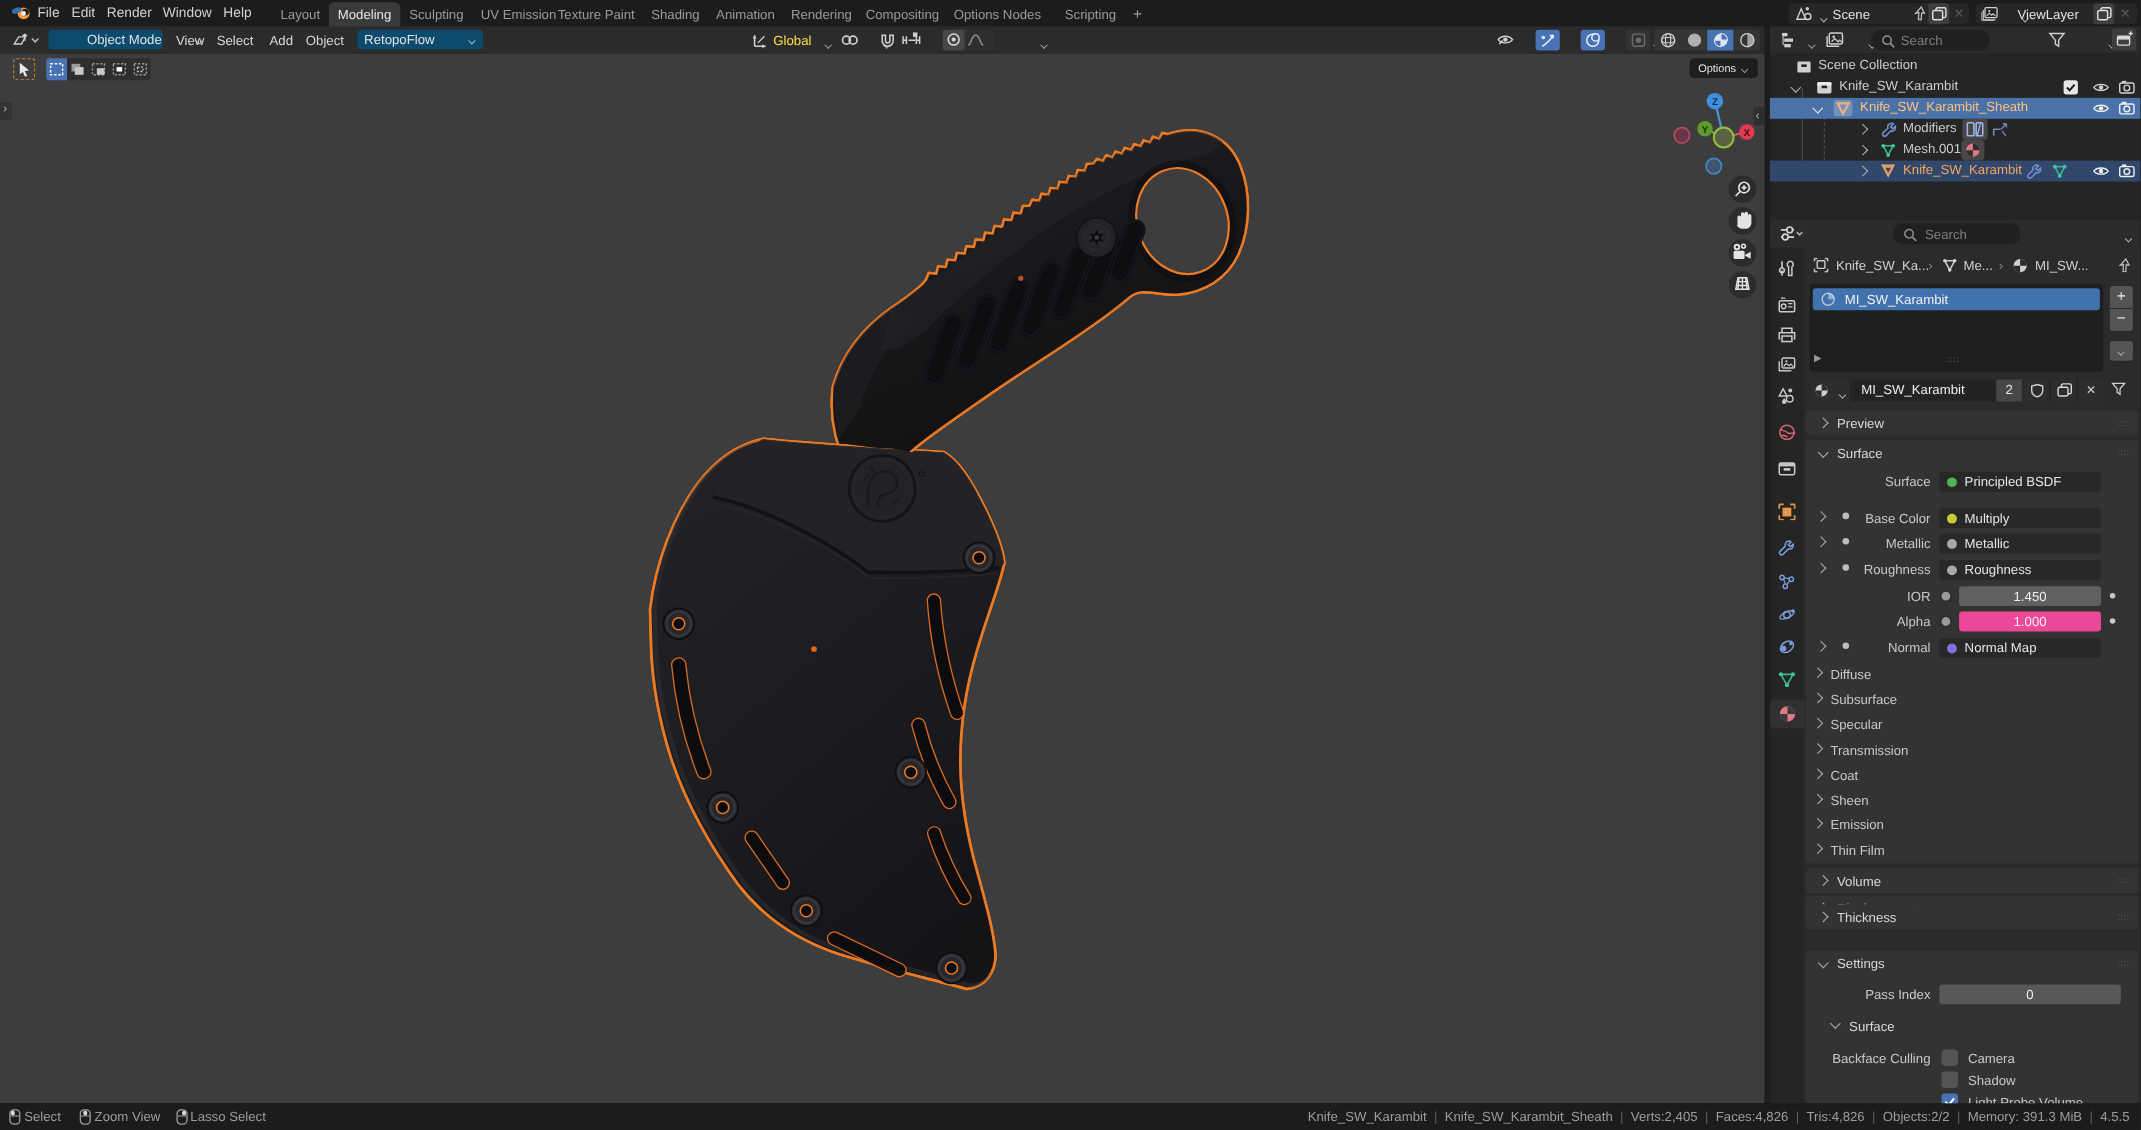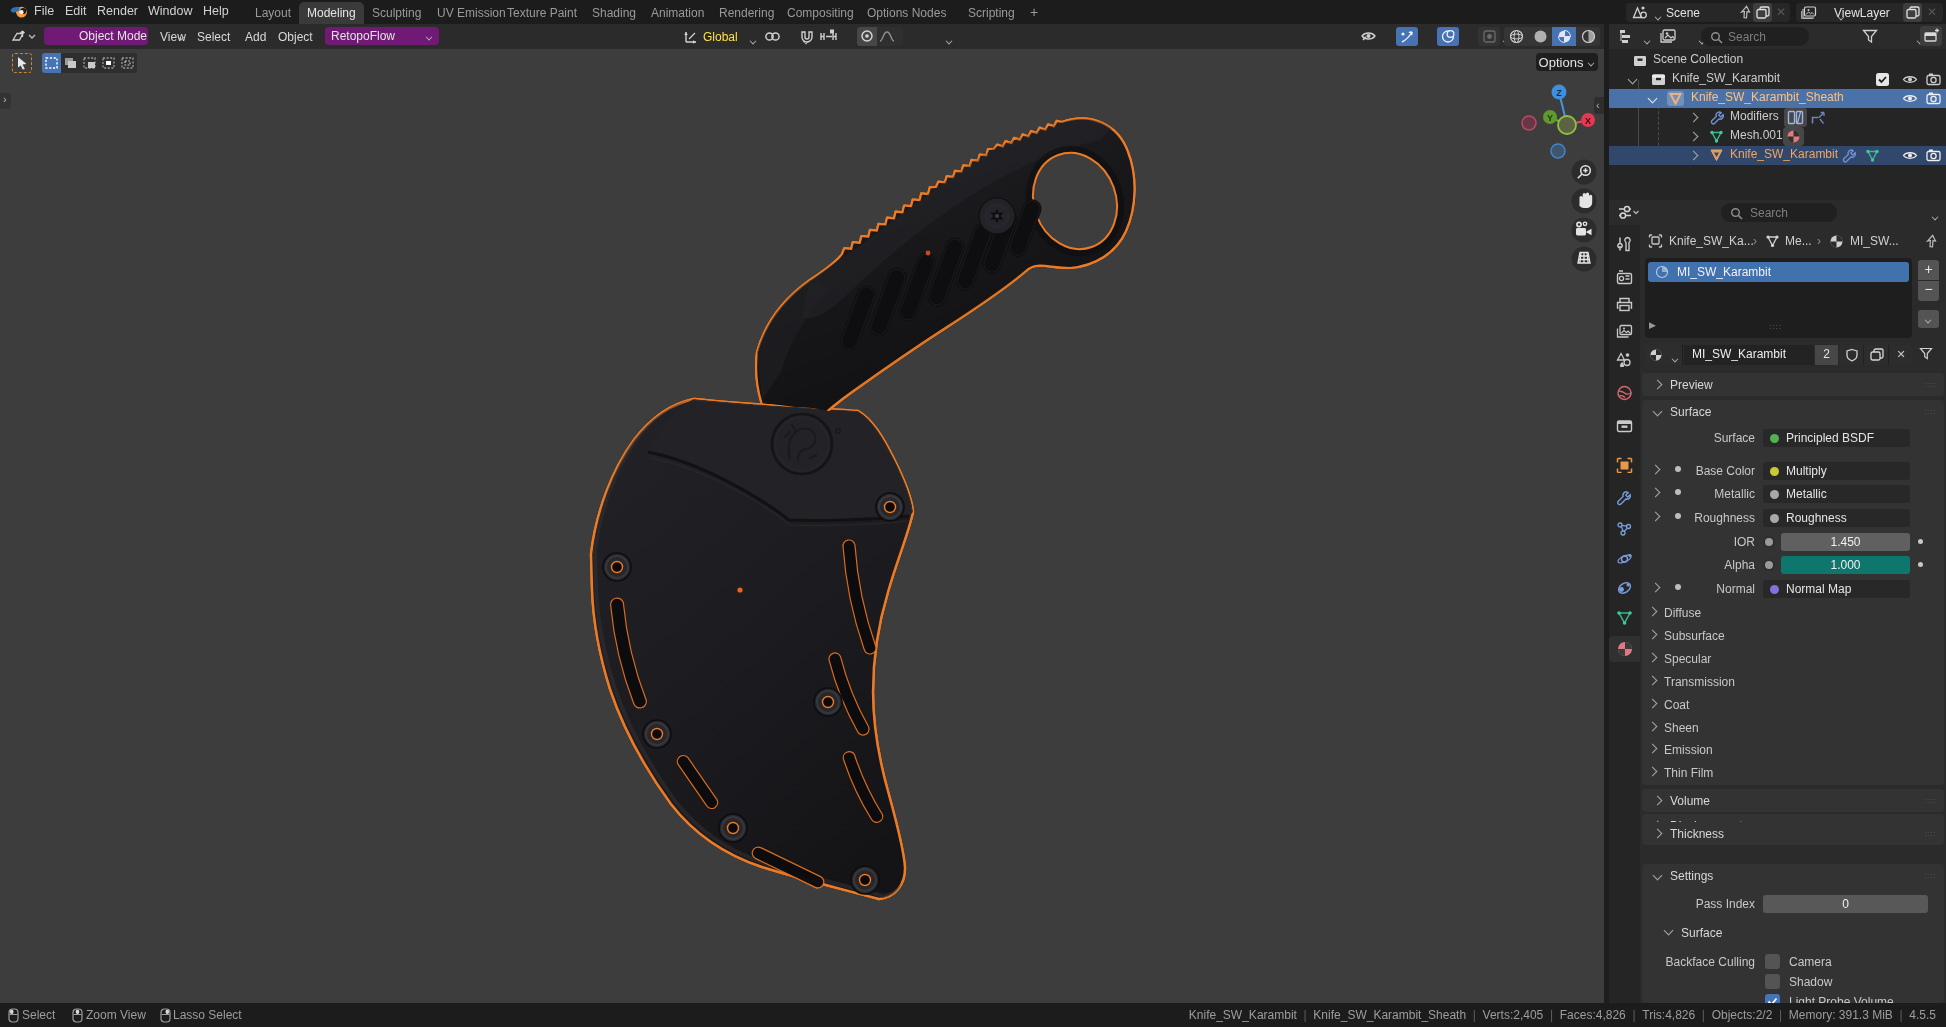--- a/index.html
+++ b/index.html
@@ -11,31 +11,31 @@
 
 #topbar { position:absolute; left:0; top:0; width:1946px; height:24px; background:#1c1c1c; }
 #topbar .menu { color:#d2d2d2; font-size:12.5px; }
 .tab { color:#9a9a9a; font-size:12px; padding:4px 8px 5px; border-radius:5px 5px 0 0; }
 .tab.active { background:#3a3a3a; color:#e6e6e6; }
 
 
 #hdr2 { position:absolute; left:0; top:24px; width:1604px; height:25px; background:#2b2b2b; }
 #outlhdr { position:absolute; left:1609px; top:24px; width:337px; height:25px; background:#2b2b2b; }
 
-.dd { white-space:nowrap; background:#701a75; border-radius:4px; color:#e3e3e3; display:inline-flex; align-items:center; height:18px; padding:0 6px;gap:24px; }
+.dd { white-space:nowrap; background:#0c4a6e; border-radius:4px; color:#e3e3e3; display:inline-flex; align-items:center; height:18px; padding:0 6px;gap:24px; }
 .caret { display:inline-block; width:8px; height:8px; margin-left:4px; position:relative; }
 .caret:before { content:""; position:absolute; left:1px; top:2px; width:5px; height:5px;
   border-right:1.6px solid #b5b5b5; border-bottom:1.6px solid #b5b5b5; transform:rotate(45deg) scale(.8); }
 
 
 #vp { position:absolute; left:0; top:49px; width:1604px; height:954px; background:#3d3d3d; overflow:hidden; }
 #stats { position:absolute; left:9px; top:42px; color:#dcdcdc; font-size:11.5px; line-height:16.8px; text-shadow:0 1px 2px rgba(0,0,0,.6); }
 #stats .lab { display:inline-block; width:55px; }
 #optbtn { position:absolute; left:1536px; top:4px; width:62px; height:18px; background:#1e1e1e; border-radius:4px;
-  color:#e3e3e3; display:flex; align-items:center; justify-content:center; font-size:13px; }
+  color:#e3e3e3; display:flex; align-items:center; justify-content:center; font-size:10px; }
 
 
 #rightcol { position:absolute; left:1609px; top:49px; width:337px; height:954px; background:#252525; }
 #outliner { position:absolute; left:0; top:0; width:337px; height:147px; background:#252525; }
 #props { position:absolute; left:1609px; top:200px; width:337px; height:803px; background:#2b2b2b; }
 .orow { position:absolute; left:0; width:337px; height:19px; display:flex; align-items:center; font-size:12px; color:#cccccc; }
 
 
 .pnl { position:absolute; left:33px; width:302px; background:#333333; border-radius:4px; }
 .phdr { height:23px; display:flex; align-items:center; color:#d8d8d8; font-size:12px; }
@@ -766,21 +766,21 @@
   <div class="wdg" style="left:154px;top:285px;width:147px"><span class="dot" style="background:#a8a8a8"></span>Metallic</div>
   <span class="exp r abs" style="left:43px;top:313px"></span><span class="abs" style="left:66px;top:313px;width:6px;height:6px;border-radius:50%;background:#bdbdbd"></span>
   <div class="prow" style="left:0;top:309px;width:146px;justify-content:flex-end">Roughness</div>
   <div class="wdg" style="left:154px;top:309px;width:147px"><span class="dot" style="background:#a8a8a8"></span>Roughness</div>
   <div class="prow" style="left:0;top:333px;width:146px;justify-content:flex-end">IOR</div>
   <span class="abs" style="left:154px;top:336px;width:12px;height:12px;border-radius:50%;background:#9a9a9a;border:2px solid #2e2e2e"></span>
   <div class="sld" style="left:172px;top:333px;width:129px;background:#606060">1.450</div>
   <span class="abs" style="left:309px;top:339px;width:5px;height:5px;border-radius:50%;background:#c9c9c9"></span>
   <div class="prow" style="left:0;top:356px;width:146px;justify-content:flex-end">Alpha</div>
   <span class="abs" style="left:154px;top:359px;width:12px;height:12px;border-radius:50%;background:#9a9a9a;border:2px solid #2e2e2e"></span>
-  <div class="sld" style="left:172px;top:356px;width:129px;background:#0f766e">1.000</div>
+  <div class="sld" style="left:172px;top:356px;width:129px;background:#ec4899">1.000</div>
   <span class="abs" style="left:309px;top:362px;width:5px;height:5px;border-radius:50%;background:#c9c9c9"></span>
   <span class="exp r abs" style="left:43px;top:384px"></span><span class="abs" style="left:66px;top:384px;width:6px;height:6px;border-radius:50%;background:#bdbdbd"></span>
   <div class="prow" style="left:0;top:380px;width:146px;justify-content:flex-end">Normal</div>
   <div class="wdg" style="left:154px;top:380px;width:147px"><span class="dot" style="background:#8370dd"></span>Normal Map</div>
   <div class="prow" style="left:55px;top:404px">Diffuse</div><span class="exp r abs" style="left:40px;top:408px"></span>
   <div class="prow" style="left:55px;top:427px">Subsurface</div><span class="exp r abs" style="left:40px;top:431px"></span>
   <div class="prow" style="left:55px;top:450px">Specular</div><span class="exp r abs" style="left:40px;top:454px"></span>
   <div class="prow" style="left:55px;top:473px">Transmission</div><span class="exp r abs" style="left:40px;top:477px"></span>
   <div class="prow" style="left:55px;top:496px">Coat</div><span class="exp r abs" style="left:40px;top:500px"></span>
   <div class="prow" style="left:55px;top:519px">Sheen</div><span class="exp r abs" style="left:40px;top:523px"></span>

